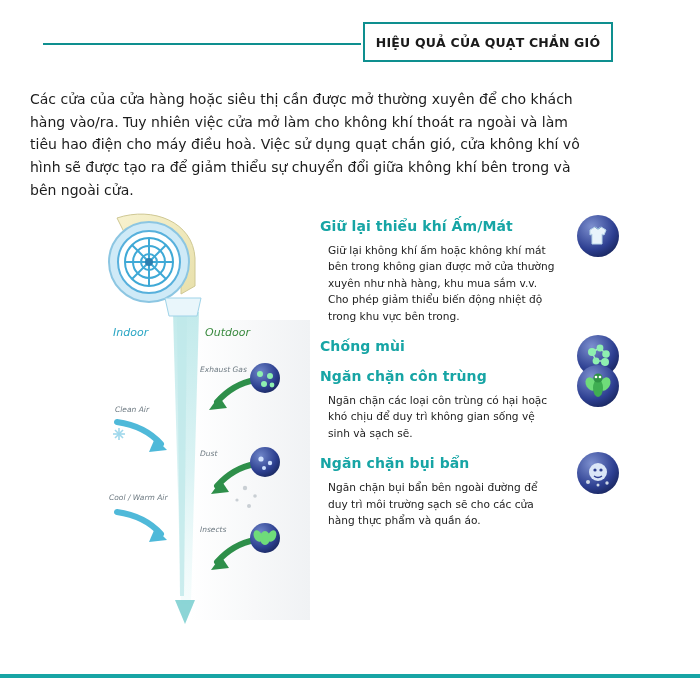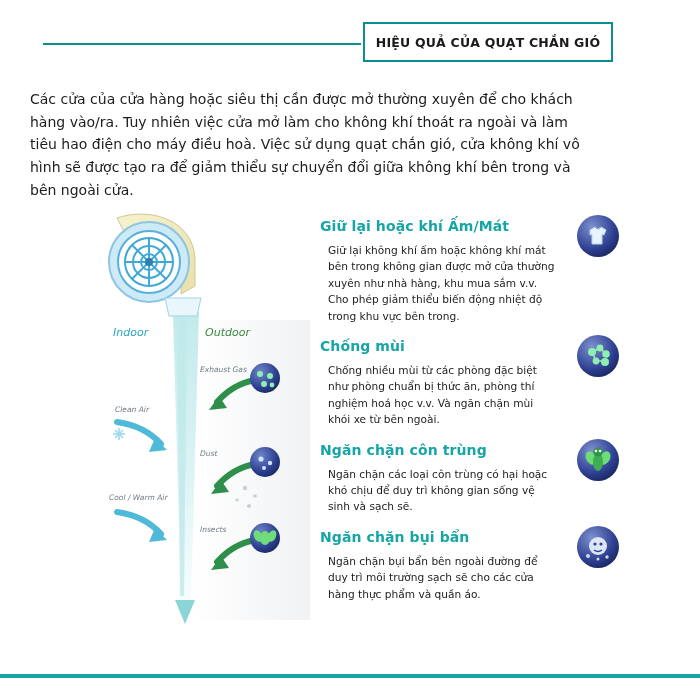--- a/index.html
+++ b/index.html
@@ -256,21 +256,21 @@
               <stop offset="0%" stop-color="#7d90cf"></stop>
                 <stop offset="70%" stop-color="#2d3f91"></stop>
                 <stop offset="100%" stop-color="#1a2760"></stop>
             </radialGradient>
           </defs>
           <circle cx="22" cy="22" r="21" fill="url(#b1)"></circle>
           <path d="M14 16 l5 -3 l3 2 l3 -2 l5 3 l-2 5 l-2 -1 v10 h-10 v-10 l-2 1 z" fill="#e8f3fb" stroke="#b9d6ea" stroke-width="1"></path>
           <path d="M19 13 q3 4 6 0" fill="none" stroke="#7fa9c9" stroke-width="1"></path>
         </svg>
       </div>
-      <h3>Giữ lại hoặc khí Ấm/Mát</h3>
+      <h3>Giữ lại thiểu khí Ấm/Mát</h3>
       <p>Giữ lại không khí ấm hoặc không khí mát bên trong không gian được mở cửa thường xuyên như nhà hàng, khu mua sắm v.v. Cho phép giảm thiểu biến động nhiệt độ trong khu vực bên trong.</p>
     </div>
 
     <div class="feature">
       <div class="badge">
         <svg width="44" height="44" viewBox="0 0 44 44" xmlns="http://www.w3.org/2000/svg">
           <defs>
             <radialGradient id="b2" cx="35%" cy="28%" r="78%">
               <stop offset="0%" stop-color="#7d90cf"></stop>
                 <stop offset="70%" stop-color="#2d3f91"></stop>
@@ -287,21 +287,20 @@
           <g fill="#8ef0b0">
             <circle cx="16" cy="18" r="4"></circle>
               <circle cx="24" cy="14" r="3.4"></circle>
             <circle cx="30" cy="20" r="3.8"></circle>
               <circle cx="20" cy="27" r="3.4"></circle>
             <circle cx="29" cy="28" r="4"></circle>
           </g>
         </svg>
       </div>
       <h3>Chống mùi</h3>
-      <p>Chống nhiều mùi từ các phòng đặc biệt như phòng chuẩn bị thức ăn, phòng thí nghiệm hoá học v.v. Và ngăn chặn mùi khói xe từ bên ngoài.</p>
     </div>
 
     <div class="feature">
       <div class="badge">
         <svg width="44" height="44" viewBox="0 0 44 44" xmlns="http://www.w3.org/2000/svg">
           <defs>
             <radialGradient id="b3" cx="35%" cy="28%" r="78%">
               <stop offset="0%" stop-color="#7d90cf"></stop>
                 <stop offset="70%" stop-color="#2d3f91"></stop>
                 <stop offset="100%" stop-color="#1a2760"></stop>

